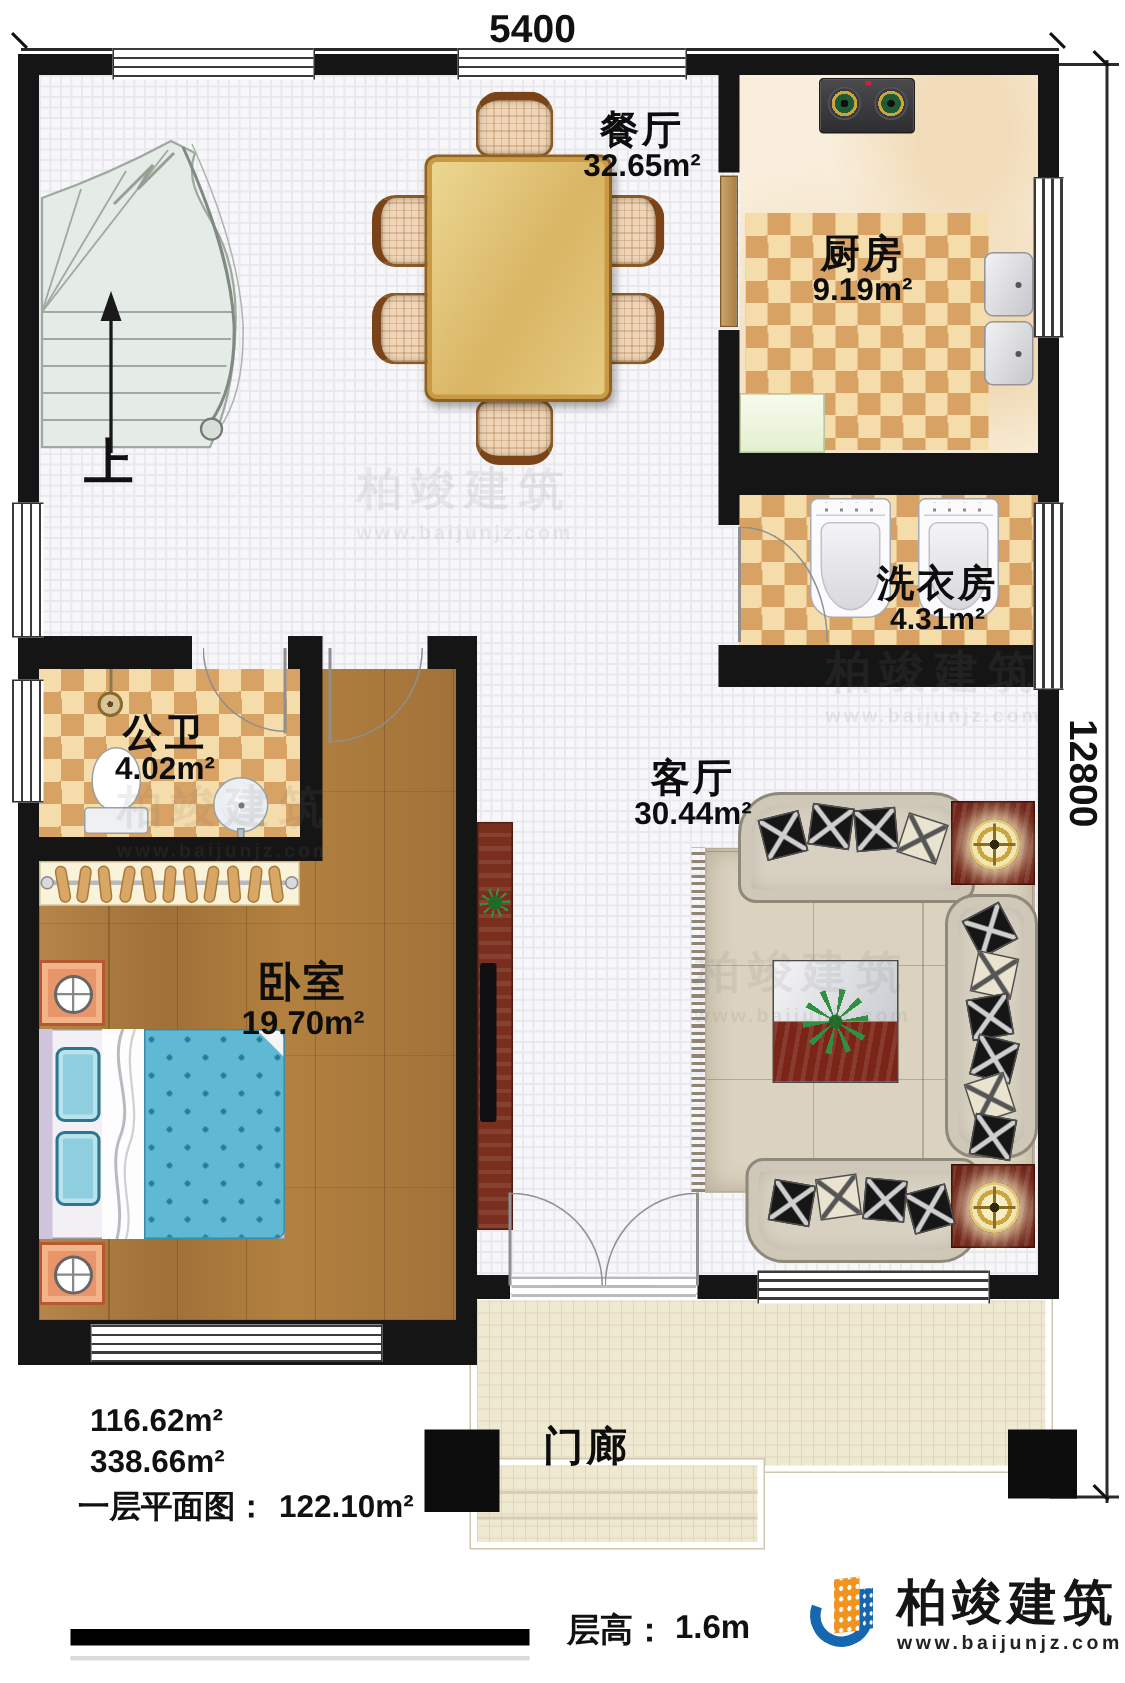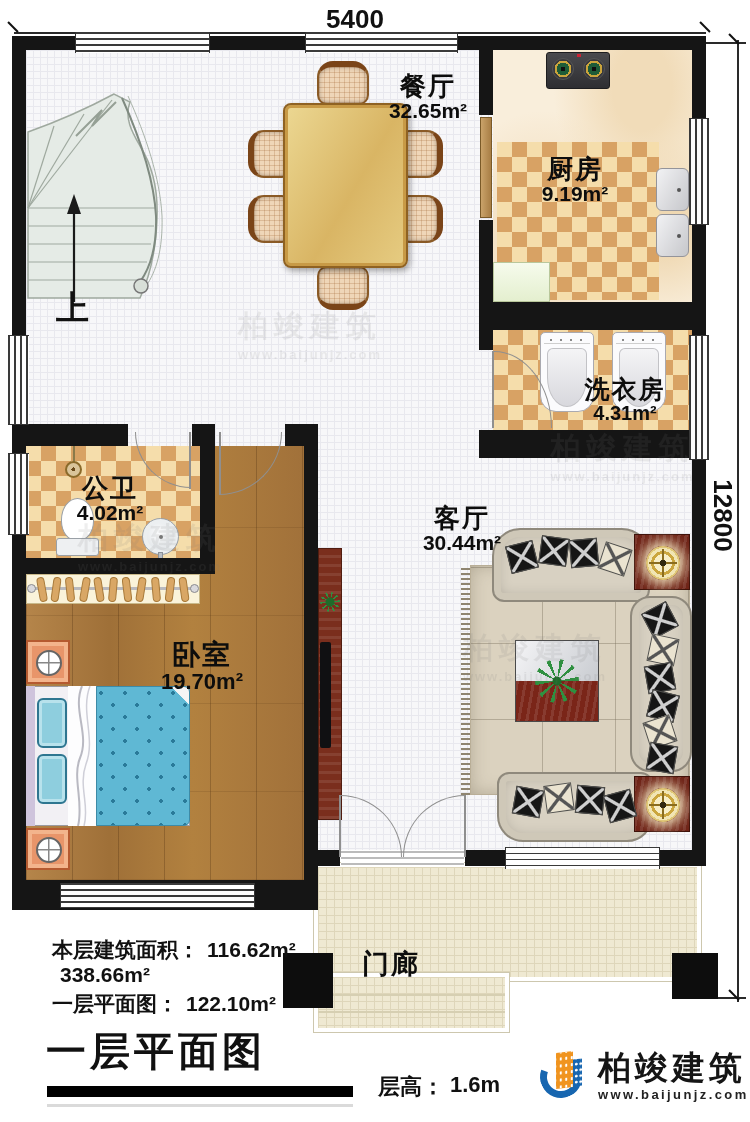--- a/index.html
+++ b/index.html
@@ -410,33 +410,31 @@
 <div class="wm" style="left:390px;top:628px;width:290px;">
   <span class="wm1">柏竣建筑</span>
   <span class="wm2">www.baijunjz.com</span>
 </div>
 <div class="wm" style="left:500px;top:428px;width:245px;">
   <span class="wm1">柏竣建筑</span>
   <span class="wm2">www.baijunjz.com</span>
 </div>
 
 <div class="sumrow" style="left:52px;top:936px;">
-  <span>本层建筑面积：</span>
   <span class="sv">116.62m²</span>
 </div>
 <div class="sumrow" style="left:52px;top:963px;">
   <span class="sv">338.66m²</span>
 </div>
 <div class="sumrow" style="left:52px;top:990px;">
   <span>一层平面图：</span>
   <span class="sv">122.10m²</span>
 </div>
 
 <div class="title-row" style="left:46px;top:1024px;">
-  <span class="tt">一层平面图</span>
 </div>
 <div class="title-bar" style="left:47px;top:1086px;width:306px;height:11px;"></div>
 <div class="title-underline" style="left:47px;top:1104px;width:306px;height:3px;"></div>
 
 <div class="fh-row" style="left:378px;top:1072px;">
   <span>层高：</span>
   <span class="fv">1.6m</span>
 </div>
 
 <div class="logo" style="left:540px;top:1048px;">

